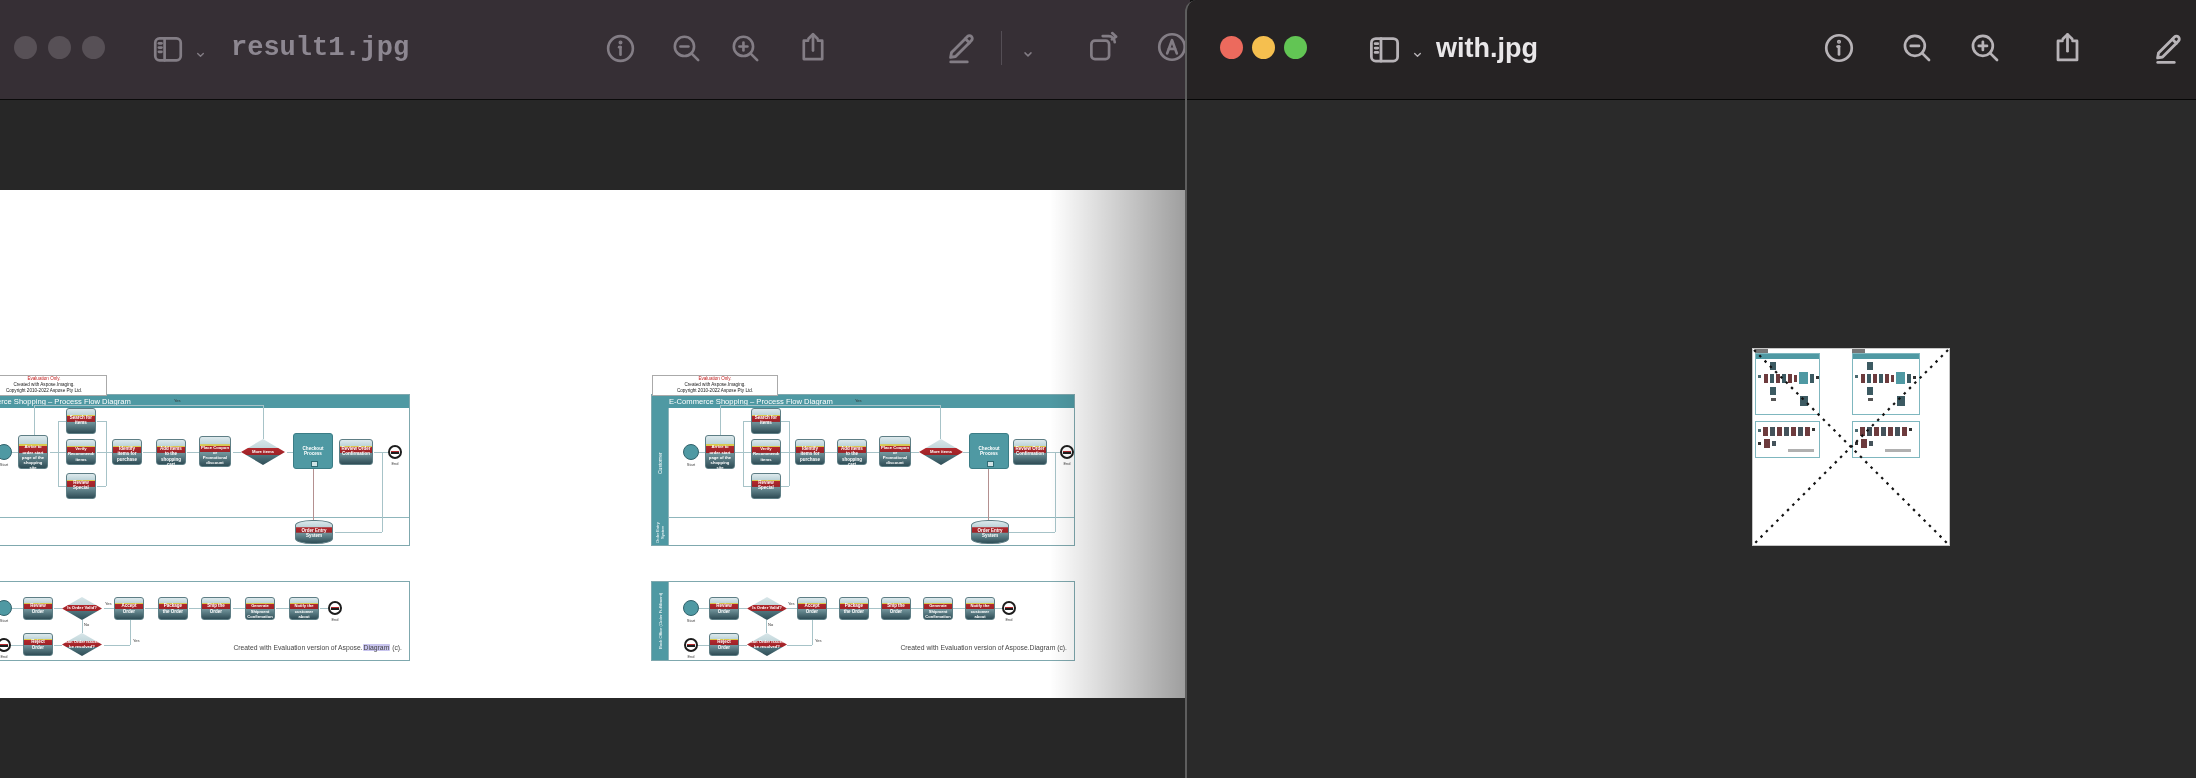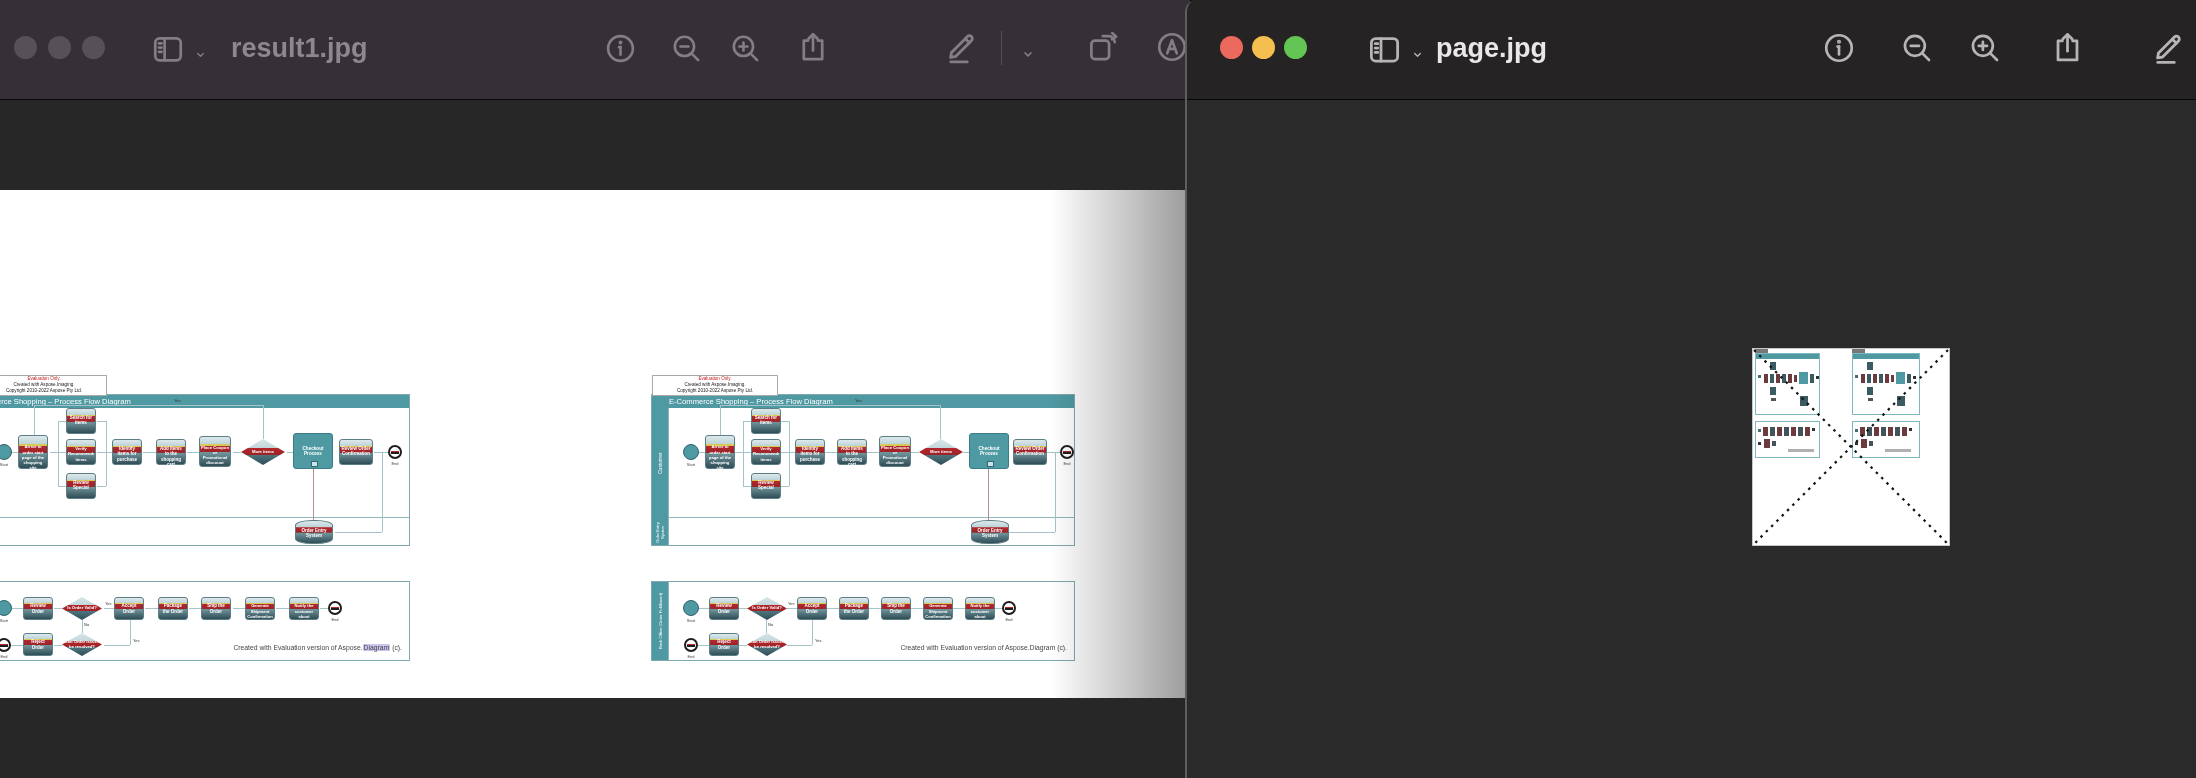--- a/index.html
+++ b/index.html
@@ -6,21 +6,21 @@
     font-family:"Liberation Sans",sans-serif;-webkit-font-smoothing:antialiased;}
   .win{position:absolute;top:0;height:778px;}
   #left-window{left:0;width:1190px;background:#272727;z-index:1;}
   #right-window{left:1185px;width:1011px;background:#2a2a2a;z-index:5;
     border-left:2px solid #5e5e5e;border-top-left-radius:12px;overflow:hidden;}
   .titlebar{position:absolute;left:0;right:0;top:0;height:99px;}
   #left-titlebar{background:#362f35;border-bottom:1px solid #0a0a0a;}
   #right-titlebar{background:#262324;border-bottom:1px solid #060606;}
   .tl{position:absolute;top:36px;width:23px;height:23px;border-radius:50%;}
   .wtitle{position:absolute;top:33px;font-size:27px;font-weight:bold;white-space:nowrap;}
-  #left-window .wtitle{color:#8d8791;}
+  #left-window .wtitle{color:#8d8791;font-family:Liberation Mono, monospace;}
   #right-window .wtitle{color:#e9e7e9;}
   .tbtn{position:absolute;top:30px;width:36px;height:36px;display:flex;align-items:center;justify-content:center;}
   #left-window .tbtn{color:#837d85;}
   #right-window .tbtn{color:#b7b3b7;}
   .tbtn svg{stroke:currentColor;fill:none;stroke-width:1.9;stroke-linecap:round;stroke-linejoin:round;}
   .tdivider{position:absolute;top:31px;width:1px;height:34px;background:#544e55;}
   #white-band{position:absolute;left:0;top:190px;width:1185px;height:508px;background:#fff;overflow:hidden;}
   #band-shadow{position:absolute;right:0;top:0;width:135px;height:508px;
     background:linear-gradient(90deg,rgba(0,0,0,0) 0%,rgba(0,0,0,0.38) 100%);z-index:4;pointer-events:none;}
   .pb{position:absolute;border-radius:3px;border:1px solid #5e7e85;box-sizing:border-box;
@@ -378,21 +378,21 @@
       </div>
       <div id="band-shadow"></div>
     </div>
 </div>
 
 <div id="right-window" class="win">
   <div id="right-titlebar" class="titlebar">
     <div class="tl" style="left:33px;background:#ec6a5d;"></div>
     <div class="tl" style="left:65px;background:#f5bf4f;"></div>
     <div class="tl" style="left:97px;background:#62c554;"></div>
-    <span class="wtitle" style="left:249px;">page.jpg</span>
+    <span class="wtitle" style="left:249px;">with.jpg</span>
   </div>
   <div id="right-toolbar">
       <div class="tbtn" style="left: 179px; top: 31px;">
         <svg width="35" height="35" viewBox="0 0 24 24">
           <rect x="3" y="4.5" width="18" height="15.5" rx="3"></rect>
           <line x1="9.6" y1="4.5" x2="9.6" y2="20"></line>
           <line x1="5.6" y1="8" x2="7.4" y2="8"></line>
           <line x1="5.6" y1="11" x2="7.4" y2="11"></line>
           <line x1="5.6" y1="14" x2="7.4" y2="14"></line>
         </svg>

